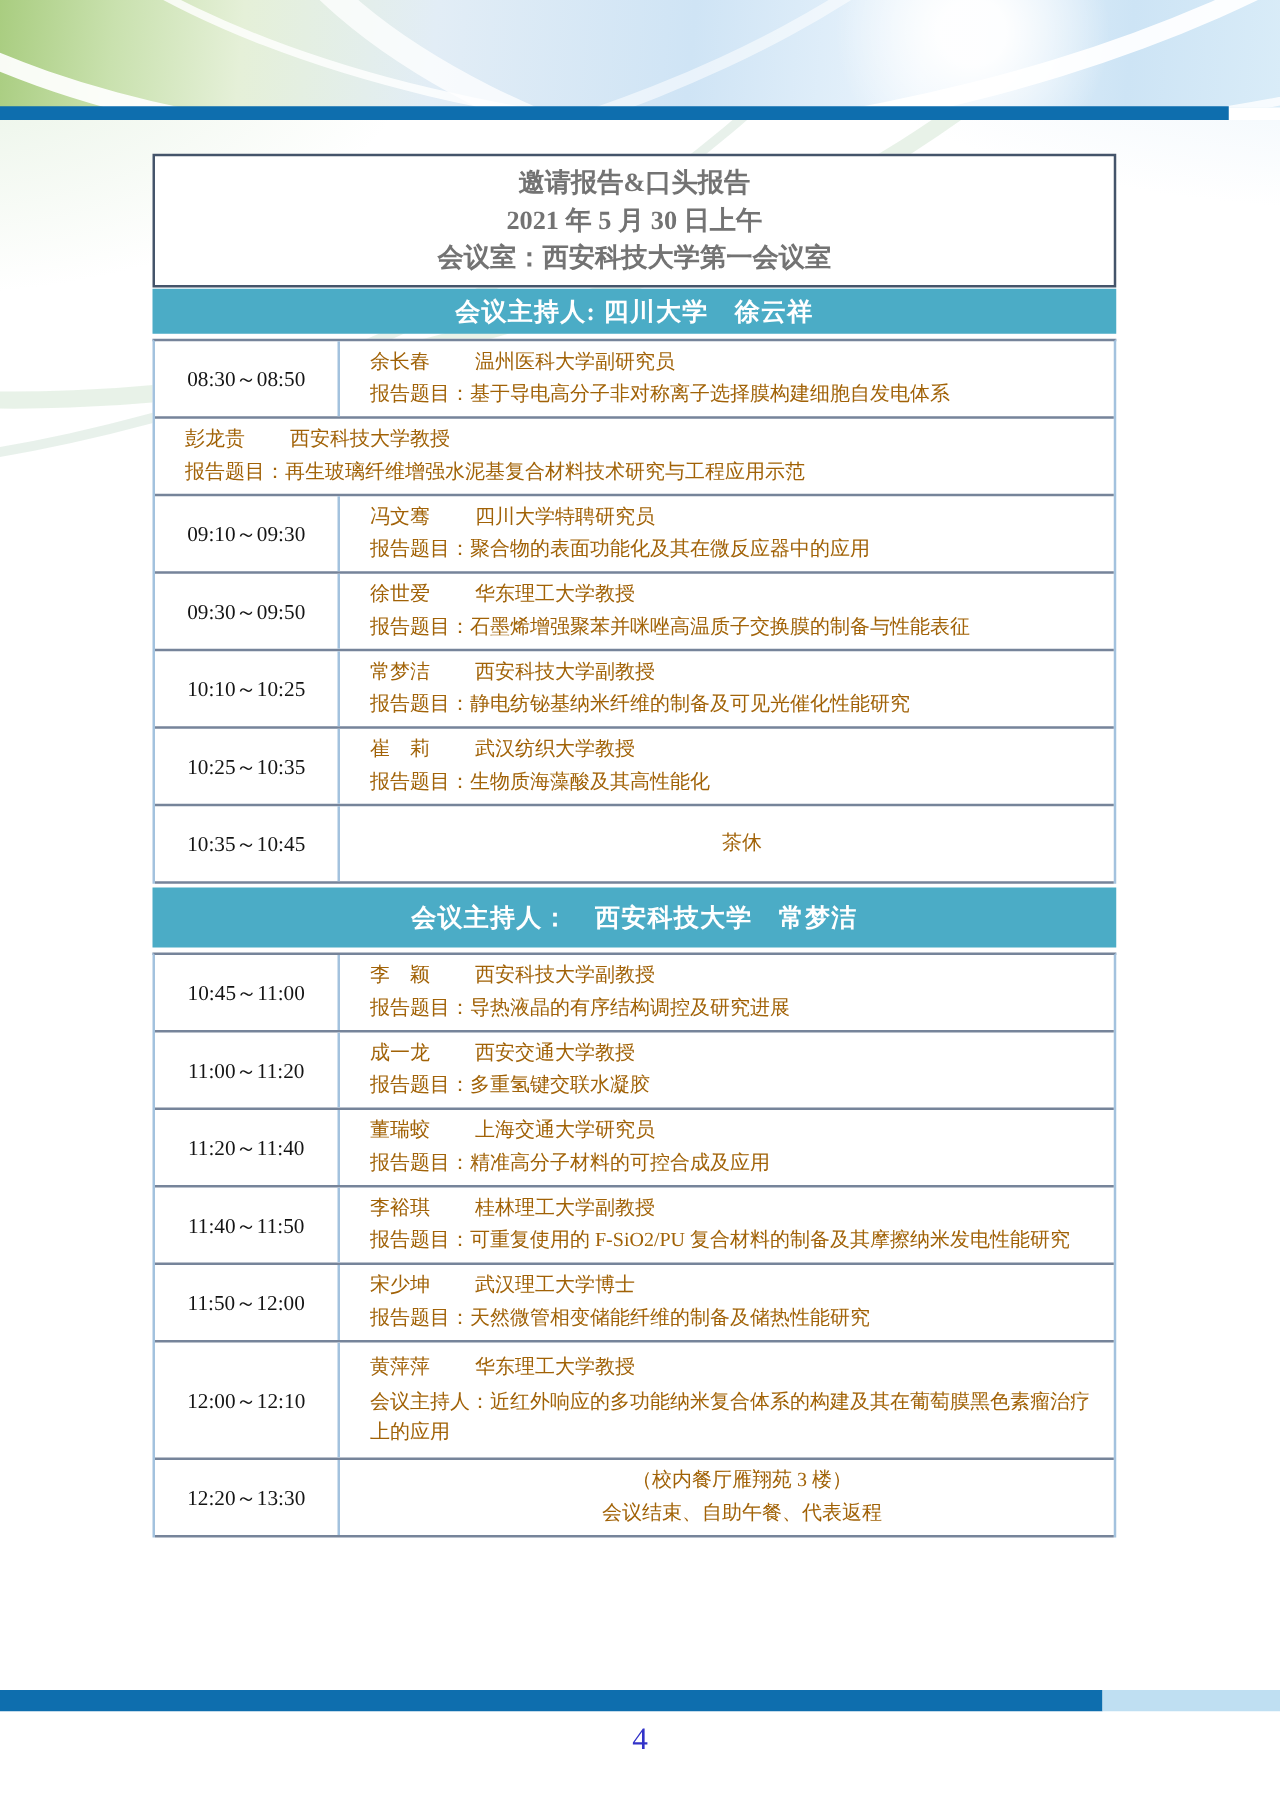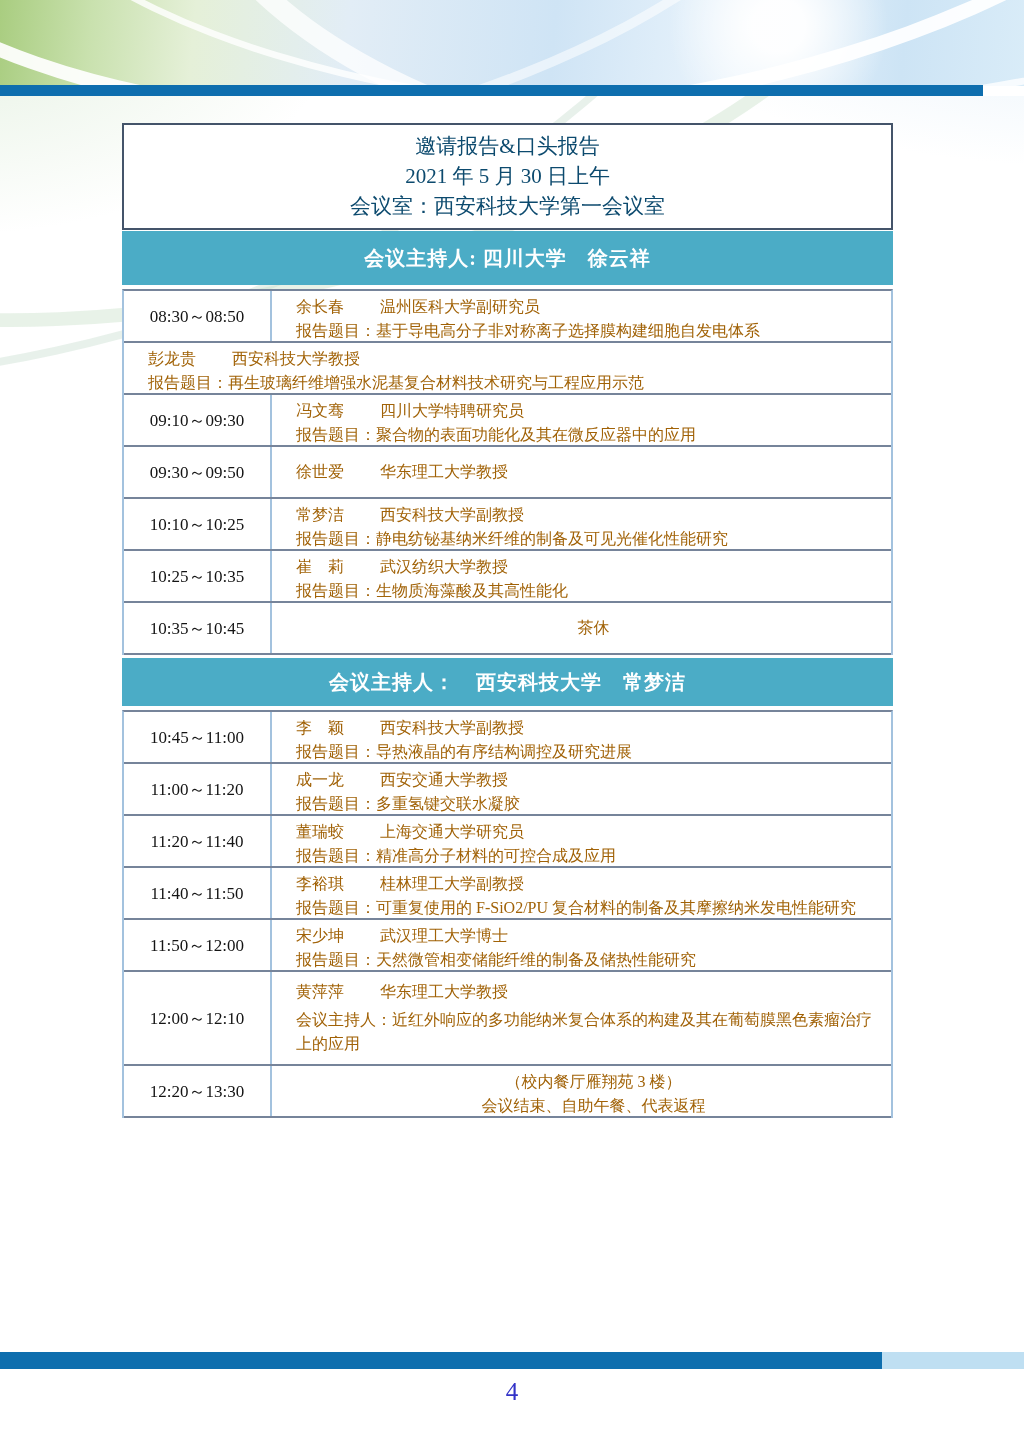--- a/index.html
+++ b/index.html
@@ -48,38 +48,38 @@
   .sub-arc-2 { width:1400px; height:700px; left:-620px; top:-460px;
                border:8px solid rgba(205,225,210,0.45); transform:rotate(-18deg); }
 
   
   .table-wrap { position:absolute; left:122px; top:123px; width:771px; z-index:2; }
 
   .title-block {
     border:2px solid #44546A; background:#ffffff;
     text-align:center; padding:6px 0 7px;
   }
-  .title-line { font-weight:normal; font-size:21px; line-height:30px; color:#0c4a6e; white-space:pre; }
+  .title-line { font-weight:bold; font-size:21px; line-height:30px; color:#737373; white-space:pre; }
 
   .session-band {
     margin-top:1px; margin-bottom:4px;
-    height:54px; background:#4BACC6;
+    height:36px; background:#4BACC6;
     display:flex; align-items:center; justify-content:center;
     color:#ffffff; font-weight:bold; font-size:20px;
     letter-spacing:1px; white-space:pre;
   }
   .session-band.band-2 { margin-top:3px; height:48px; }
 
   .rows {
     border-left:2px solid #A3C2DE;
     border-right:2px solid #A3C2DE;
     border-top:2px solid #76849A;
     background:#fff;
   }
-  .row { display:flex; border-bottom:2px solid #76849A; height:52px; }
+  .row { display:flex; border-bottom:2px solid #76849A; height:62px; }
   .row.tall { height:94px; }
   .cell-time {
     flex:0 0 148px; width:148px;
     border-right:2px solid #A3C2DE;
     display:flex; align-items:center; justify-content:center;
     font-size:17px; color:#141414; white-space:pre;
   }
   .cell-content {
     flex:1; padding:4px 12px 4px 24px;
     display:flex; flex-direction:column; justify-content:space-evenly;
@@ -147,20 +147,21 @@
       <div class="cell-content">
         <div class="speaker-line"><span class="speaker-name">冯文骞</span><span>四川大学特聘研究员</span></div>
         <div class="talk-title">报告题目：聚合物的表面功能化及其在微反应器中的应用</div>
       </div>
     </div>
 
     <div class="row">
       <div class="cell-time">09:30～09:50</div>
       <div class="cell-content">
         <div class="speaker-line"><span class="speaker-name">徐世爱</span><span>华东理工大学教授</span></div>
+        <div class="talk-title">报告题目：石墨烯增强聚苯并咪唑高温质子交换膜的制备与性能表征</div>
       </div>
     </div>
 
 
     <div class="row">
       <div class="cell-time">10:10～10:25</div>
       <div class="cell-content">
         <div class="speaker-line"><span class="speaker-name">常梦洁</span><span>西安科技大学副教授</span></div>
         <div class="talk-title">报告题目：静电纺铋基纳米纤维的制备及可见光催化性能研究</div>
       </div>

